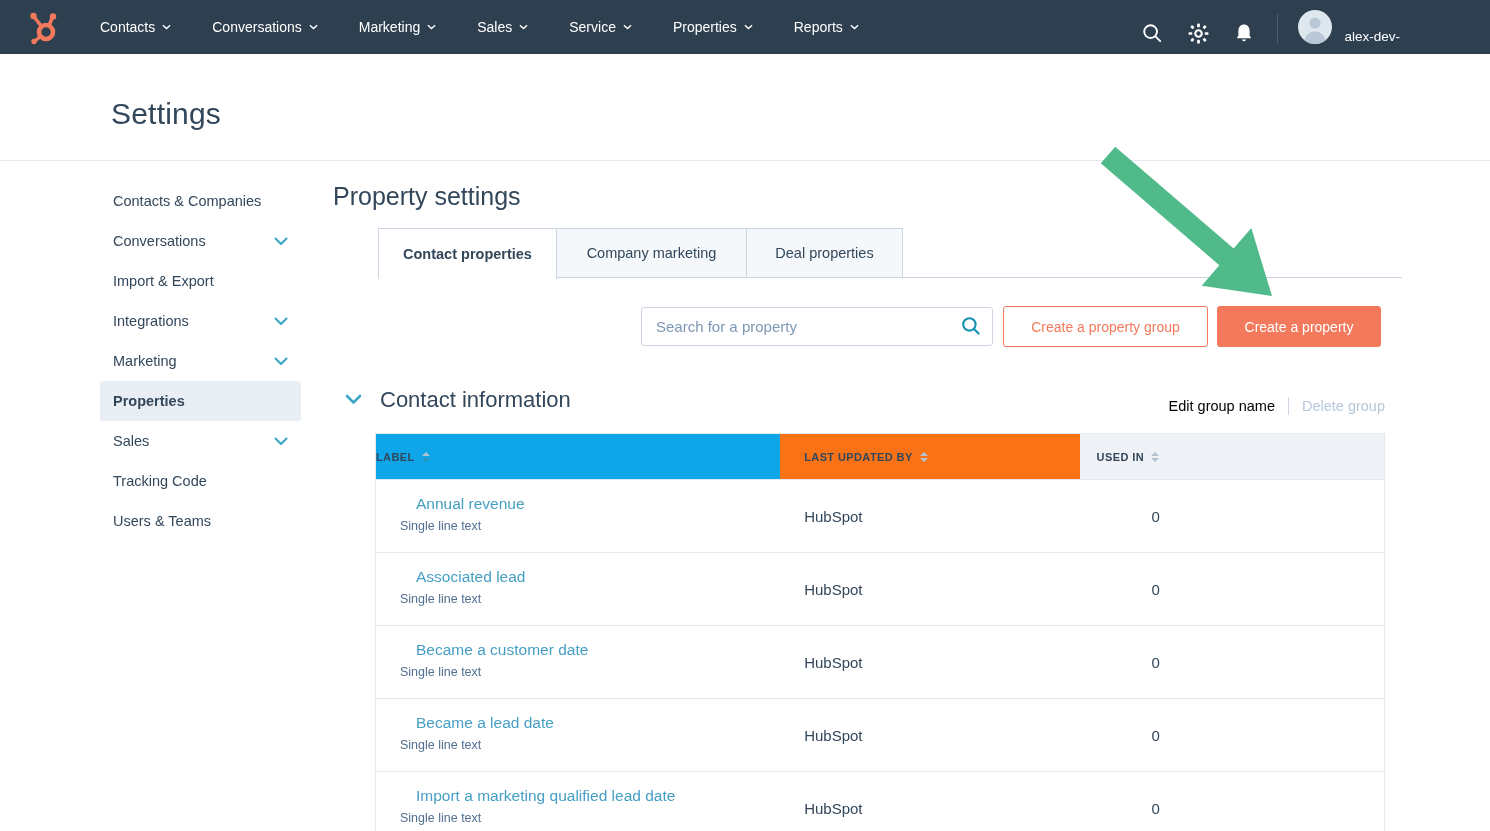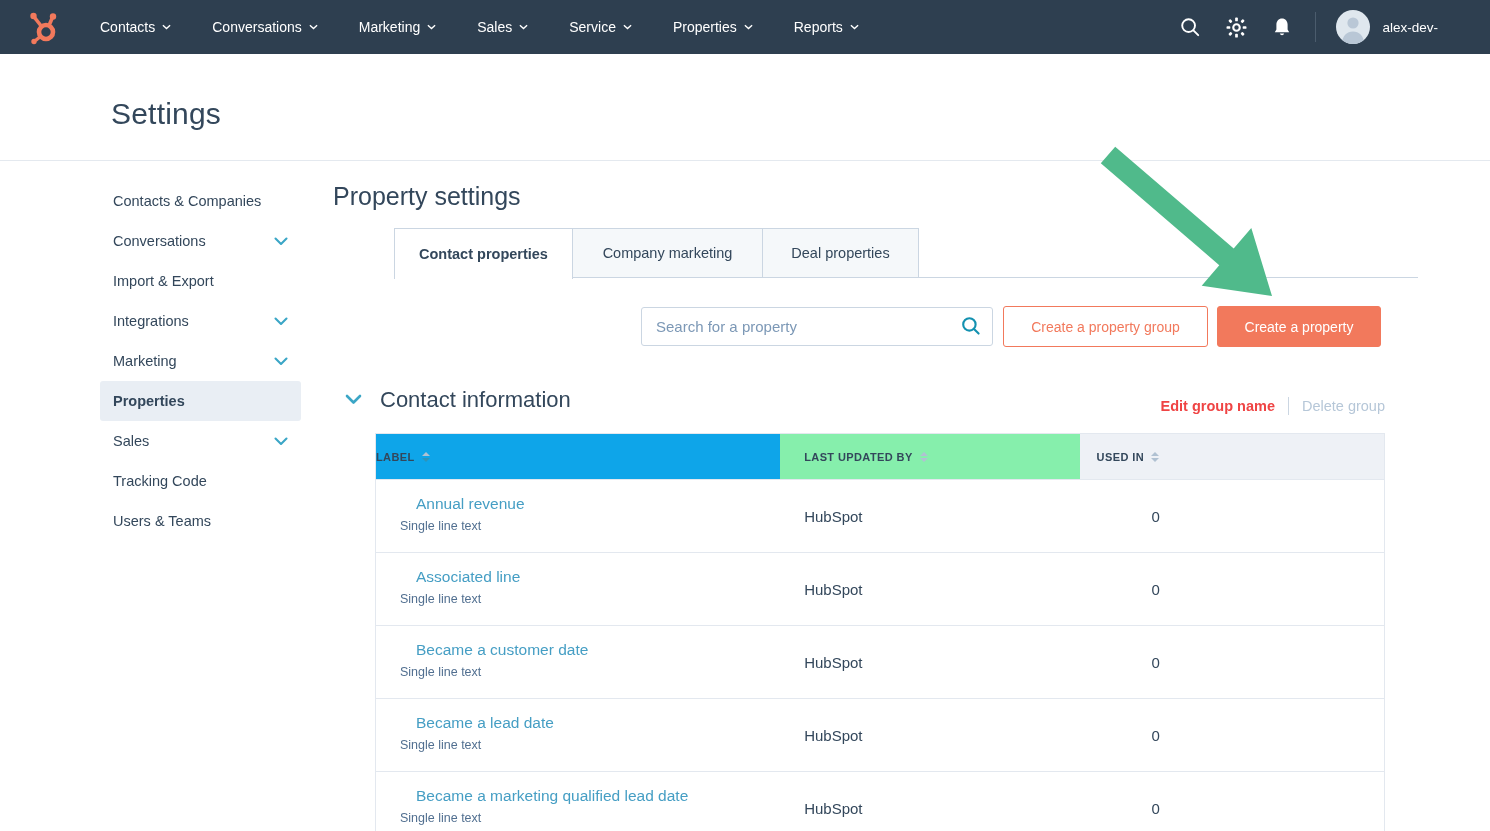--- a/index.html
+++ b/index.html
@@ -16,21 +16,21 @@
   .topnav {
     position:absolute; left:0; top:0; width:1490px; height:54px;
     background:#2e3f50; display:flex; align-items:center;
   }
   .logo { margin-left:26px; display:flex; align-items:center; }
   .nav-items { display:flex; align-items:center; margin-left:40px; gap:41px; }
   .nav-item {
     display:flex; align-items:center; gap:7px;
     color:#fff; font-size:14px; cursor:pointer; white-space:nowrap;
   }
-  .nav-right { margin-left:auto; display:flex; align-items:center; padding-right:52px; }
+  .nav-right { margin-left:auto; display:flex; align-items:flex-end; padding-right:90px; }
   .nav-ico { width:22px; height:22px; display:flex; align-items:center; justify-content:center; cursor:pointer; }
   .nav-ico + .nav-ico { margin-left:24px; }
   .nav-divider { width:1px; height:30px; background:#51627300; background:#4b5c6d; margin:0 20px 0 22px; }
   .avatar {
     width:34px; height:34px; border-radius:50%; background:#dfe7ee;
     overflow:hidden; display:flex; align-items:flex-end; justify-content:center; cursor:pointer;
   }
   .nav-user { color:#fff; font-size:13.5px; margin-left:12px; cursor:pointer; }
 
   
@@ -45,21 +45,21 @@
   .side-item {
     height:40px; display:flex; align-items:center; justify-content:space-between;
     padding:0 13px; font-size:14.5px; color:#33475b; cursor:pointer; border-radius:3px;
   }
   .side-item.active { background:#e9eef4; font-weight:700; }
 
   
   .main { position:absolute; left:333px; top:0; width:1069px; height:831px; }
   .main-title { position:absolute; left:0; top:182px; font-size:25px; font-weight:400; color:#33475b; }
 
-  .tabs { position:absolute; left:16px; top:228px; width:1069px; height:50px; display:flex;padding-left:45px; }
+  .tabs { position:absolute; left:0; top:228px; width:1069px; height:50px; display:flex;padding-left:45px; }
   .tab {
     height:50px; display:flex; align-items:center; justify-content:center;
     font-size:14.5px; color:#33475b; background:#f5f8fa;
     border:1px solid #cbd6e2; cursor:pointer;
   }
   .tab + .tab { margin-left:-1px; }
   .tab.active { background:#fff; border-bottom:none; font-weight:700; height:51px; z-index:2; }
   .tab-filler { flex:1; border-bottom:1px solid #cbd6e2; }
   .tab-0 { width:179px; } .tab-1 { width:191px; } .tab-2 { width:157px; }
 
@@ -80,33 +80,33 @@
   }
   .btn-primary {
     position:absolute; left:884px; top:306px; width:164px; height:41px;
     background:#f2795c; border:1px solid #f2795c; color:#fff; font-weight:400;
   }
 
   
   .group-chevron { position:absolute; left:12px; top:391px; cursor:pointer; }
   .group-title { position:absolute; left:47px; top:387px; font-size:22px; font-weight:400; color:#33475b; }
   .group-links { position:absolute; right:17px; top:397px; display:flex; align-items:center; font-size:14.5px; }
-  .link-edit { color:#ef4444; font-weight:700; cursor:pointer; }
+  .link-edit { color:#000000; font-weight:400; cursor:pointer; }
   .link-sep { width:1px; height:18px; background:#cbd6e2; margin:0 13px; }
   .link-delete { color:#b6c7d8; cursor:default; }
 
   
   .ptable { position:absolute; left:42px; top:433px; width:1010px; border:1px solid #e3e8ef; border-bottom:none; }
   .thead { display:flex; height:45px; }
   .th {
     display:flex; align-items:center; font-size:11px; font-weight:700;
     letter-spacing:.4px; color:#33475b; cursor:pointer;
   }
   .th-label  { width:405px; background:#0ea5e9; }
-  .th-updated{ width:300px; background:#86efac; padding-left:24px; }
+  .th-updated{ width:300px; background:#f97316; padding-left:24px; }
   .th-used   { width:305px; background:#eef1f6; padding-left:17px; }
   .sort { display:inline-flex; flex-direction:column; margin-left:7px; gap:2px; }
   .tri-up    { width:0; height:0; border-left:4px solid transparent; border-right:4px solid transparent; border-bottom:4px solid #b0c1d2; }
   .tri-down  { width:0; height:0; border-left:4px solid transparent; border-right:4px solid transparent; border-top:4px solid #b0c1d2; }
   .tri-down.on { border-top-color:#2e93b8; }
 
   .trow { display:flex; height:73px; background:#fff; border-top:1px solid #e3e8ef; }
   .trow:first-of-type { border-top:none; }
   .td-label { width:405px; padding:15px 10px 0 24px; }
   .td-updated { width:300px; padding-left:24px; display:flex; align-items:center; font-size:15px; color:#33475b; }
@@ -334,21 +334,21 @@
       <div class="td-label">
         <span class="prop-link">Annual revenue</span>
         <div class="prop-type">Single line text</div>
       </div>
       <div class="td-updated">HubSpot</div>
       <div class="td-used">0</div>
     </div>
 
     <div class="trow">
       <div class="td-label">
-        <span class="prop-link">Associated line</span>
+        <span class="prop-link">Associated lead</span>
         <div class="prop-type">Single line text</div>
       </div>
       <div class="td-updated">HubSpot</div>
       <div class="td-used">0</div>
     </div>
 
     <div class="trow">
       <div class="td-label">
         <span class="prop-link">Became a customer date</span>
         <div class="prop-type">Single line text</div>
@@ -361,21 +361,21 @@
       <div class="td-label">
         <span class="prop-link">Became a lead date</span>
         <div class="prop-type">Single line text</div>
       </div>
       <div class="td-updated">HubSpot</div>
       <div class="td-used">0</div>
     </div>
 
     <div class="trow">
       <div class="td-label">
-        <span class="prop-link">Became a marketing qualified lead date</span>
+        <span class="prop-link">Import a marketing qualified lead date</span>
         <div class="prop-type">Single line text</div>
       </div>
       <div class="td-updated">HubSpot</div>
       <div class="td-used">0</div>
     </div>
   </div>
 </div>
 
 <svg class="annot-arrow" width="320" height="170" viewBox="0 0 320 170">
   <polygon points="20.8,23.3 35.2,6.7 153.7,108.6 171.3,88.1 192,156 121.7,145.7 139.3,125.2" fill="#50ba8b"></polygon>

